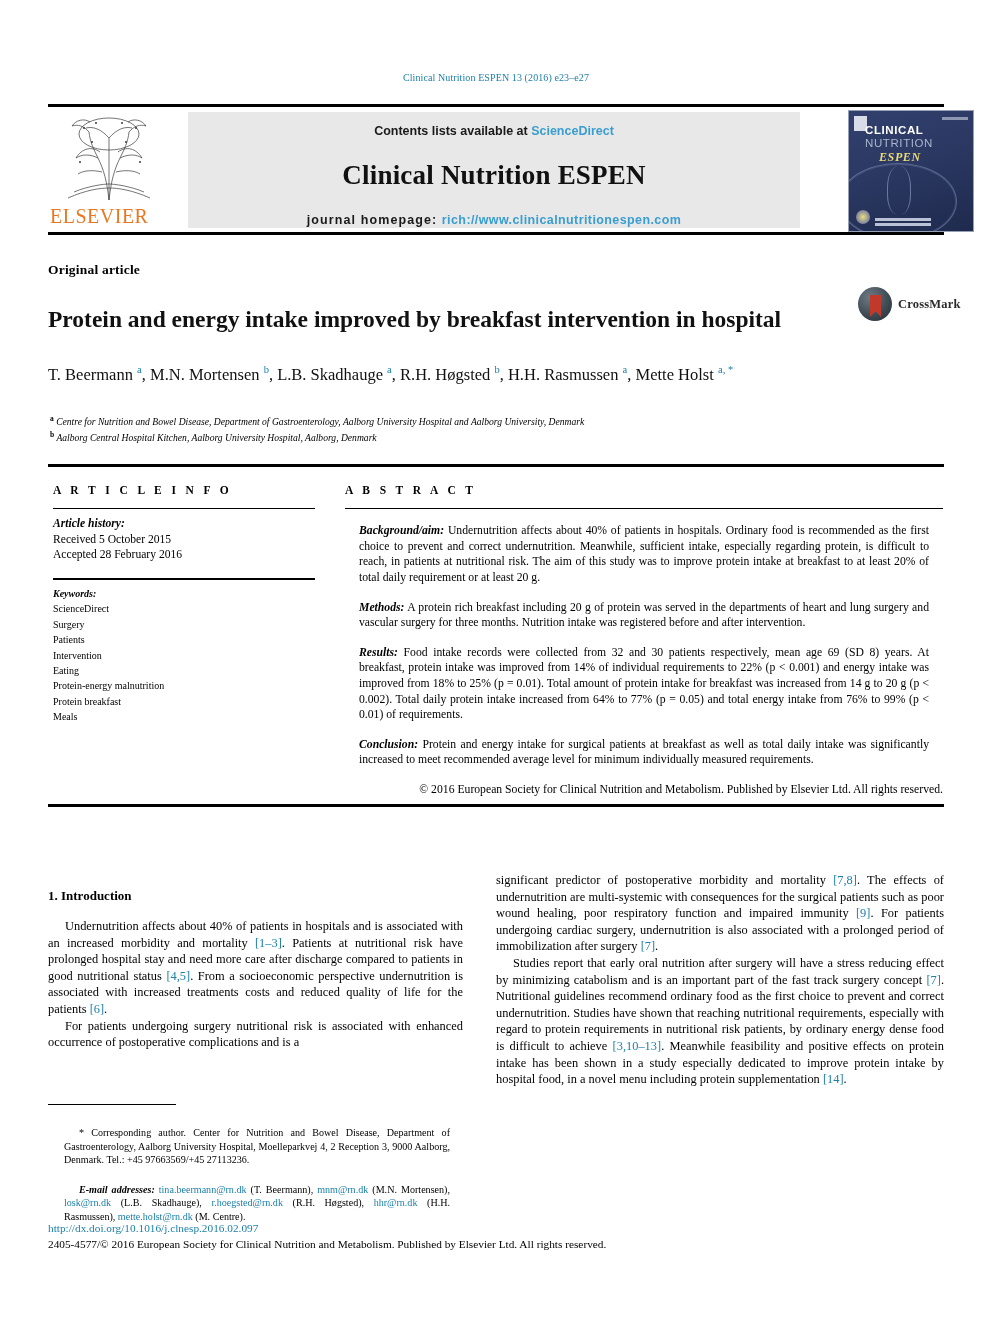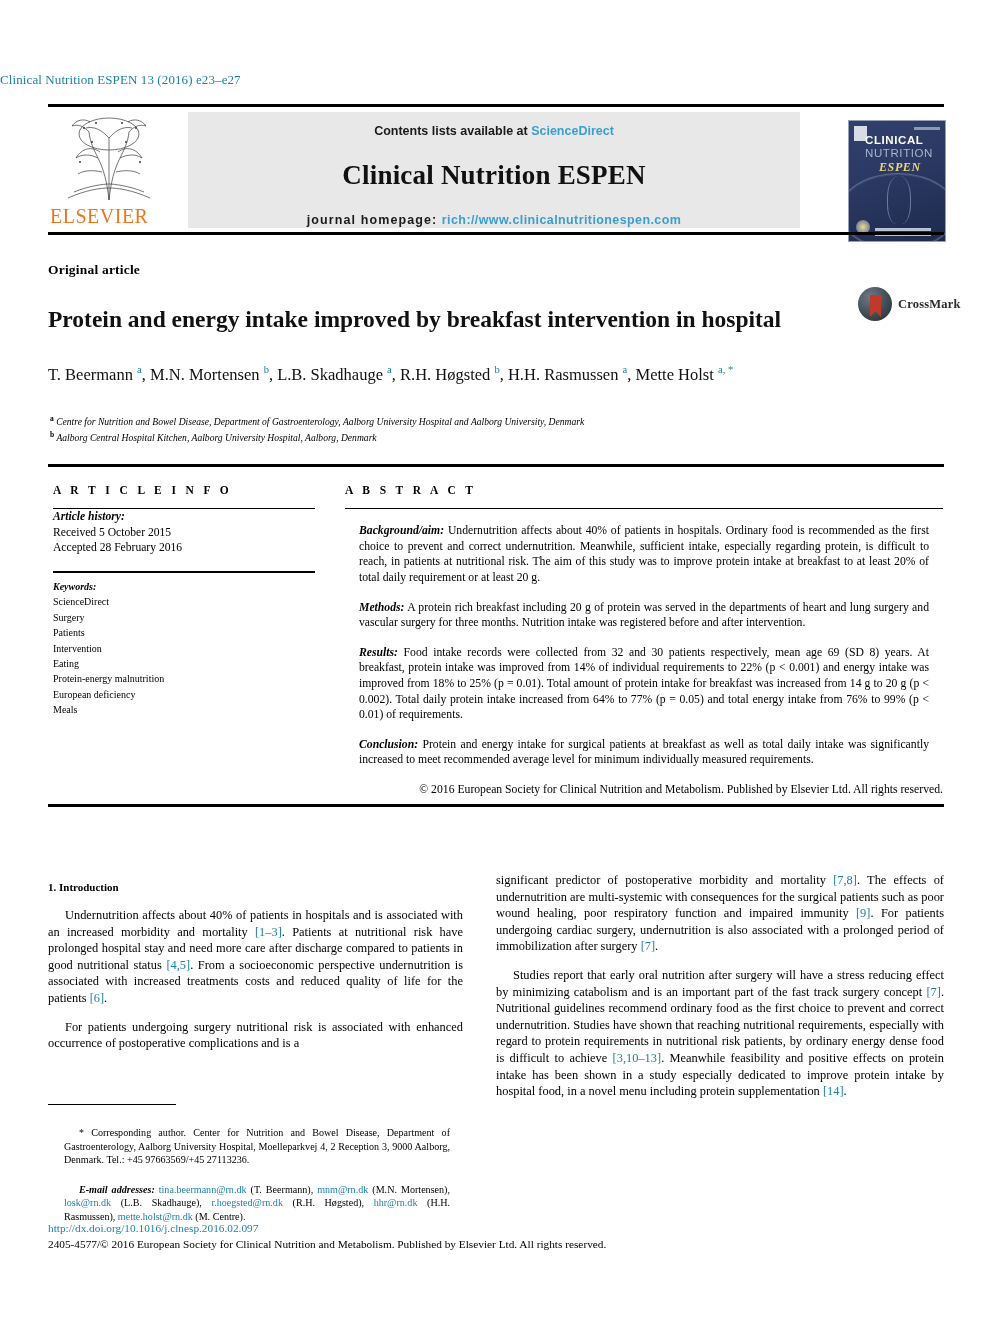--- a/index.html
+++ b/index.html
@@ -19,22 +19,22 @@
     background: #ffffff;
     overflow: hidden;
   }
 
   
   .runhead {
     position: absolute;
     top: 72px;
     left: 0;
     width: 992px;
-    text-align: left;
-    font-size: 13px;
+    text-align: center;
+    font-size: 10px;
     color: #1b7fa8;
     letter-spacing: .1px;
   }
 
   
   .masthead {
     position: absolute;
     top: 104px;
     left: 48px;
     width: 896px;
@@ -101,26 +101,27 @@
     font-family: "Liberation Sans", sans-serif;
     font-size: 12.5px;
     letter-spacing: 1.1px;
     color: #1a1a1a;
   }
   .homepage .url { color: #3a9ed0; letter-spacing: .4px;}
 
   .cover-thumb {
     position: absolute;
     left: 800px;
-    top: 16px;
+    top: 6px;
     width: 96px;
     height: 120px;
     background: linear-gradient(160deg,#31406e 0%,#2b3862 45%,#1e2a4d 100%);
     border: 1px solid #98a0b5;
     overflow: hidden;
+    padding-left: 28px;
   }
   .cover-thumb .cv-title {
     position: absolute;
     left: 16px;
     top: 13px;
     font-family: "Liberation Sans", sans-serif;
     font-size: 11.5px;
     font-weight: bold;
     color: #ffffff;
     letter-spacing: .6px;
@@ -310,20 +311,21 @@
     font-size: 11.5px;
     font-weight: bold;
     letter-spacing: 3.4px;
   }
   .thin-rule {
     height: 1.2px;
     background: #000;
     margin-top: 12px;
   }
   .info-block {
+    margin-top: 7px;
     font-size: 11.6px;
     line-height: 15.4px;
   }
   .info-block .lbl { font-style: italic; font-weight: bold; }
   .kw-rule {
     height: 1.6px;
     background: #000;
     margin-top: 16px;
   }
   .kw-block {
@@ -355,32 +357,32 @@
     left: 48px;
     width: 415px;
   }
   .col-right {
     position: absolute;
     top: 872px;
     left: 496px;
     width: 448px;
   }
   .h2 {
-    font-size: 11px;
-    font-weight: bold;
-    margin: 9px 0 14px 0;
+    font-size: 13px;
+    font-weight: bold;
+    margin: 16px 0 14px 0;
   }
   .body-p {
     margin: 0;
     font-size: 12.4px;
     line-height: 16.6px;
     text-align: justify;
     text-indent: 17px;
   }
-  .body-p + .body-p { margin-top: 12px; }
+  .body-p + .body-p { margin-top: 0; }
   a.ref, .ref {
     color: #1b7fa8;
     text-decoration: none;
   }
 
   
   .foot-rule {
     position: absolute;
     top: 1104px;
     left: 48px;
@@ -514,21 +516,21 @@
     </div>
     <div class="kw-rule"></div>
     <div class="kw-block">
       <div class="lbl">Keywords:</div>
       <div>ScienceDirect</div>
       <div>Surgery</div>
       <div>Patients</div>
       <div>Intervention</div>
       <div>Eating</div>
       <div>Protein-energy malnutrition</div>
-      <div>European deficiency</div>
+      <div>Protein breakfast</div>
       <div>Meals</div>
     </div>
   </div>
 
   <div class="abs-col">
     <div class="sec-head">A B S T R A C T</div>
     <div class="thin-rule"></div>
     <div class="abs-body">
       <p><span class="lbl">Background/aim:</span><span> Undernutrition affects about 40% of patients in hospitals. Ordinary food is recommended as the first choice to prevent and correct undernutrition. Meanwhile, sufficient intake, especially regarding protein, is difficult to reach, in patients at nutritional risk. The aim of this study was to improve protein intake at breakfast to at least 20% of total daily requirement or at least 20 g.</span></p>
       <p><span class="lbl">Methods:</span><span> A protein rich breakfast including 20 g of protein was served in the departments of heart and lung surgery and vascular surgery for three months. Nutrition intake was registered before and after intervention.</span></p>

